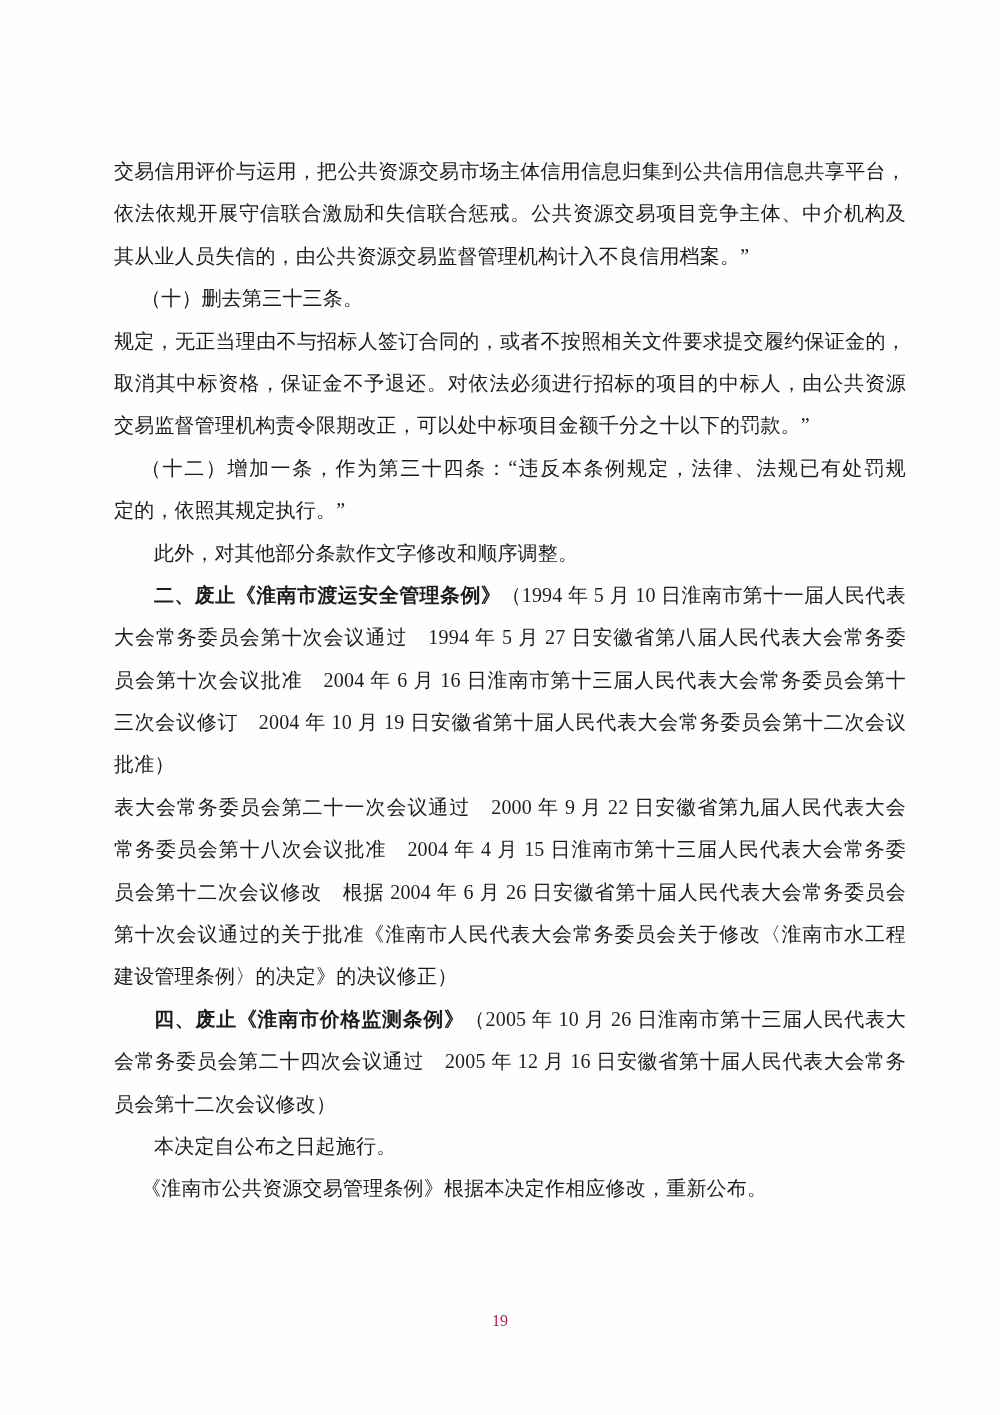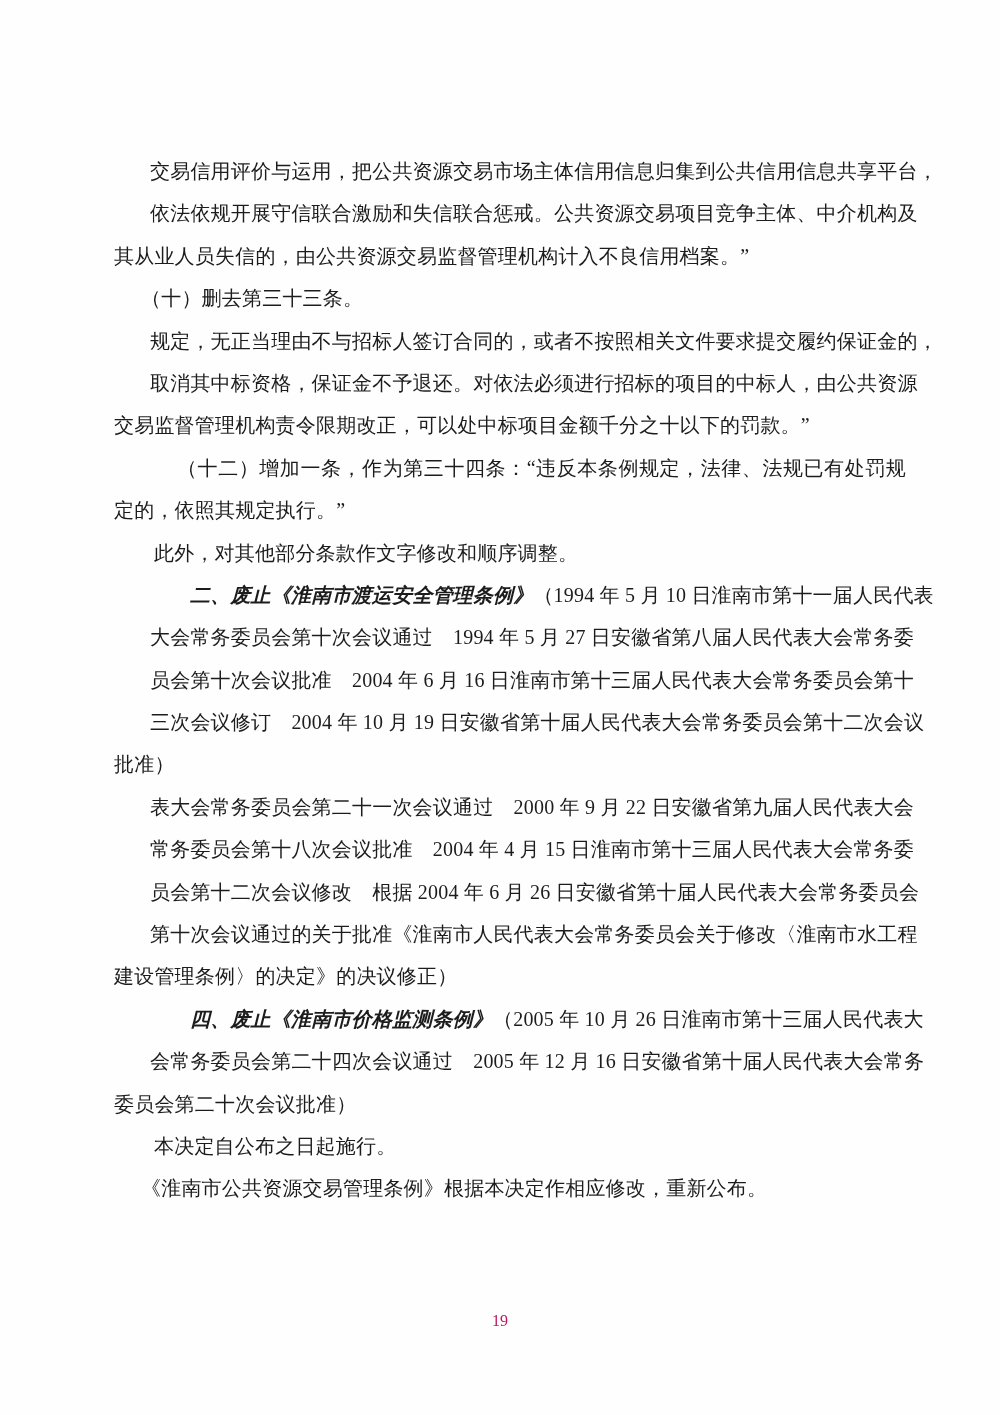--- a/index.html
+++ b/index.html
@@ -22,29 +22,27 @@
   .line {
     height: 42.4px;
     line-height: 42.4px;
     font-size: 20px;
     white-space: nowrap;
     letter-spacing: 0.2px;
   }
   .line.just {
     text-align: justify;
     text-align-last: justify;
-    margin-left: 36px;
     -moz-text-align-last: justify;
   }
   .ind2 { text-indent: 2em; }
   .ind1 { text-indent: 1.35em; }
   .hei {
     font-family: "Liberation Sans", "DejaVu Sans", sans-serif;
     font-weight: 700;
-    font-style: italic;
   }
   .page-number {
     position: absolute;
     left: 0;
     right: 0;
     top: 1306px;
     height: 30px;
     line-height: 30px;
     text-align: center;
     font-size: 16px;
@@ -71,20 +69,20 @@
       <div class="line just"><span>员会第十次会议批准　2004 年 6 月 16 日淮南市第十三届人民代表大会常务委员会第十</span></div>
       <div class="line just"><span>三次会议修订　2004 年 10 月 19 日安徽省第十届人民代表大会常务委员会第十二次会议</span></div>
       <div class="line"><span>批准）</span></div>
       <div class="line just"><span>表大会常务委员会第二十一次会议通过　2000 年 9 月 22 日安徽省第九届人民代表大会</span></div>
       <div class="line just"><span>常务委员会第十八次会议批准　2004 年 4 月 15 日淮南市第十三届人民代表大会常务委</span></div>
       <div class="line just"><span>员会第十二次会议修改　根据 2004 年 6 月 26 日安徽省第十届人民代表大会常务委员会</span></div>
       <div class="line just"><span>第十次会议通过的关于批准《淮南市人民代表大会常务委员会关于修改〈淮南市水工程</span></div>
       <div class="line"><span>建设管理条例〉的决定》的决议修正）</span></div>
       <div class="line just ind2"><span class="hei">四、废止《淮南市价格监测条例》</span><span>（2005 年 10 月 26 日淮南市第十三届人民代表大</span></div>
       <div class="line just"><span>会常务委员会第二十四次会议通过　2005 年 12 月 16 日安徽省第十届人民代表大会常务</span></div>
-      <div class="line"><span>委员会第二十次会议批准）</span></div>
+      <div class="line"><span>员会第十二次会议修改）</span></div>
       <div class="line ind2"><span>本决定自公布之日起施行。</span></div>
       <div class="line ind1"><span>《淮南市公共资源交易管理条例》根据本决定作相应修改，重新公布。</span></div>
     </main>
   <footer class="page-number">
     <span>19</span>
   </footer>
 </div>
 
 </body></html>

